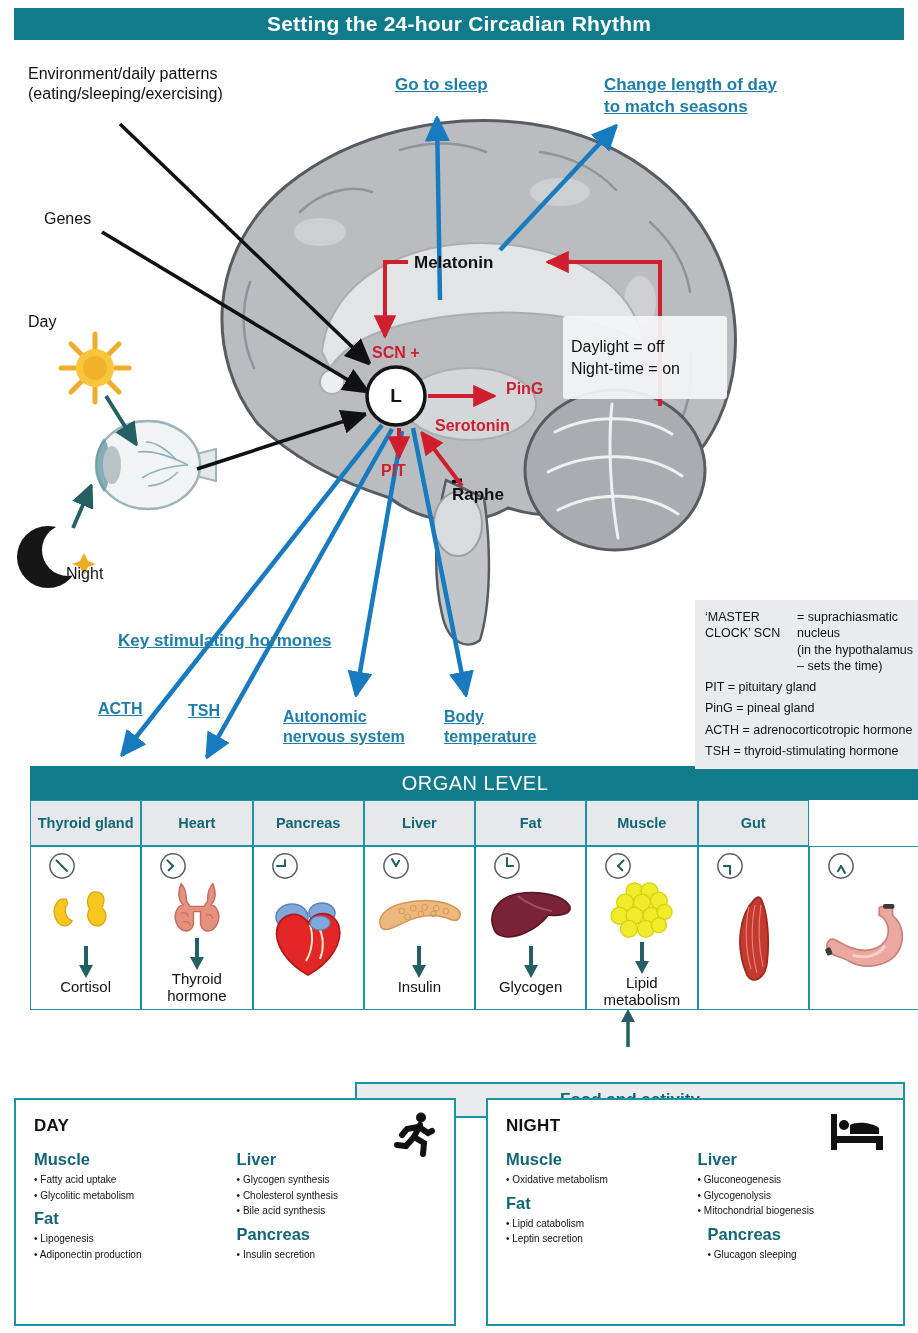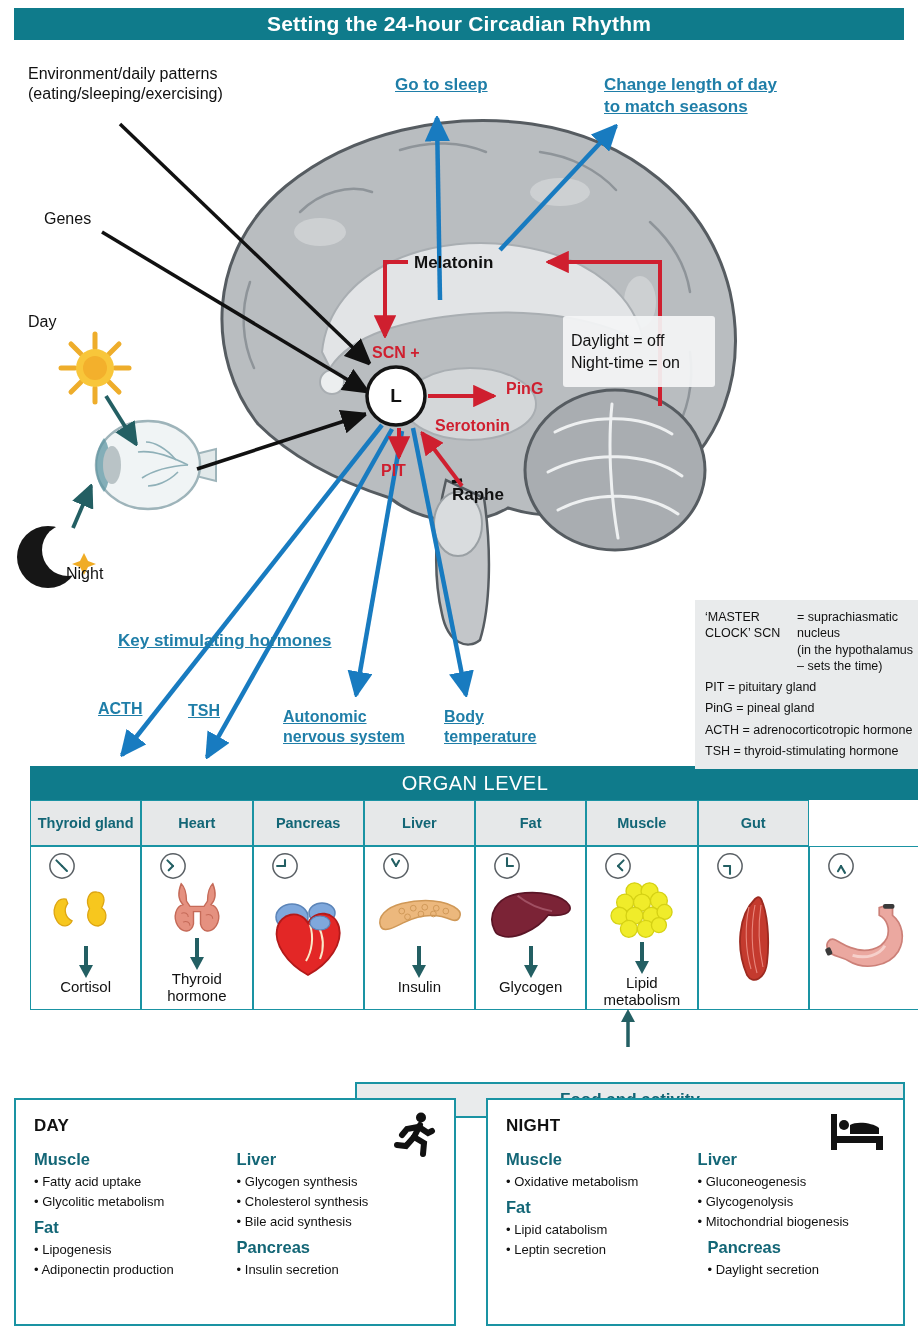--- a/index.html
+++ b/index.html
@@ -12,22 +12,22 @@
     background:var(--teal_bar,#0f7b8b); display:flex; align-items:center; justify-content:center; }
   .title-bar span { color:#fff; font-size:21px; font-weight:700; letter-spacing:.2px; }
 
   
   .diagram { position:absolute; left:0; top:52px; width:918px; height:714px; }
   .overlay { position:absolute; left:0; top:0; width:918px; height:714px; }
   .label { position:absolute; white-space:pre-line; font-size:16px; line-height:1.28; color:#111; z-index:3; }
   .label.blue { color:var(--label_blue,#1f7ea8); font-weight:700; font-size:17px;text-decoration:underline; }
   .label.red  { color:var(--red,#cf1f2f); font-weight:700; }
   .label.bk   { font-weight:700; font-size:17px; }
-  .daylight-box { position:absolute; left:563px; top:264px; width:152px; z-index:3;
-    background:rgba(244,245,246,.92); border-radius:3px; padding:14px 8px; font-size:16px; line-height:1.35; white-space:pre-line; }
+  .daylight-box { position:absolute; left:563px; top:264px; width:164px; z-index:3;
+    background:rgba(244,245,246,.92); border-radius:3px; padding:20px 8px; font-size:16px; line-height:1.35; white-space:pre-line; }
   .scn-node-letter { position:absolute; left:379px; top:328px; width:34px; height:32px; z-index:3;
     display:flex; align-items:center; justify-content:center; font-weight:700; font-size:19px; }
   .legend-box { position:absolute; left:655px; top:548px; width:252px; z-index:3;
     background:var(--panel_bg,#e9ebec); padding:9px 10px 10px; font-size:12.5px; line-height:1.3;margin-left:40px; }
   .legend-row1 { display:flex; gap:6px; margin-bottom:4px; }
   .legend-term { width:86px; flex:none; white-space:pre-line; }
   .legend-def  { white-space:pre-line; }
   .legend-line { margin-top:5px; }
 
   
@@ -57,21 +57,21 @@
   .panel { position:absolute; top:1098px; height:228px; border:2px solid var(--teal_border,#1a93a3);
     background:#fff; padding:14px 18px 10px; z-index:2; }
   .panel.day   { left:14px;  width:442px; }
   .panel.night { left:486px; width:419px; }
   .panel-title { font-weight:700; font-size:17px; letter-spacing:.3px; margin:2px 0 8px; }
   .panel-icon { position:absolute; top:12px; right:18px; }
   .panel-cols { display:grid; grid-template-columns:1fr 1.08fr; column-gap:18px; }
   .group { margin-bottom:6px; }
   .group-h { color:var(--heading_teal,#136676); font-weight:700; font-size:16.5px; margin:6px 0 3px; }
   .group ul { list-style:none; }
-  .group li { font-size:13px; line-height:1.55; color:#111; }
+  .group li { font-size:10px; line-height:1.55; color:#111; }
   .group li::before { content:"• "; }
 </style>
 </head>
 <body>
 
 <div class="page">
 
   <div class="title-bar">
     <span>Setting the 24-hour Circadian Rhythm</span>
   </div>
@@ -511,20 +511,20 @@
           <div class="group-h">Liver</div>
           <ul>
             <li><span>Gluconeogenesis</span></li>
             <li><span>Glycogenolysis</span></li>
             <li><span>Mitochondrial biogenesis</span></li>
           </ul>
         </div>
         <div class="group" style="padding-left:10px;">
           <div class="group-h">Pancreas</div>
           <ul>
-            <li><span>Daylight secretion</span></li>
+            <li><span>Glucagon sleeping</span></li>
           </ul>
         </div>
       </div>
     </div>
   </div>
 
 </div>
 
 </body></html>

